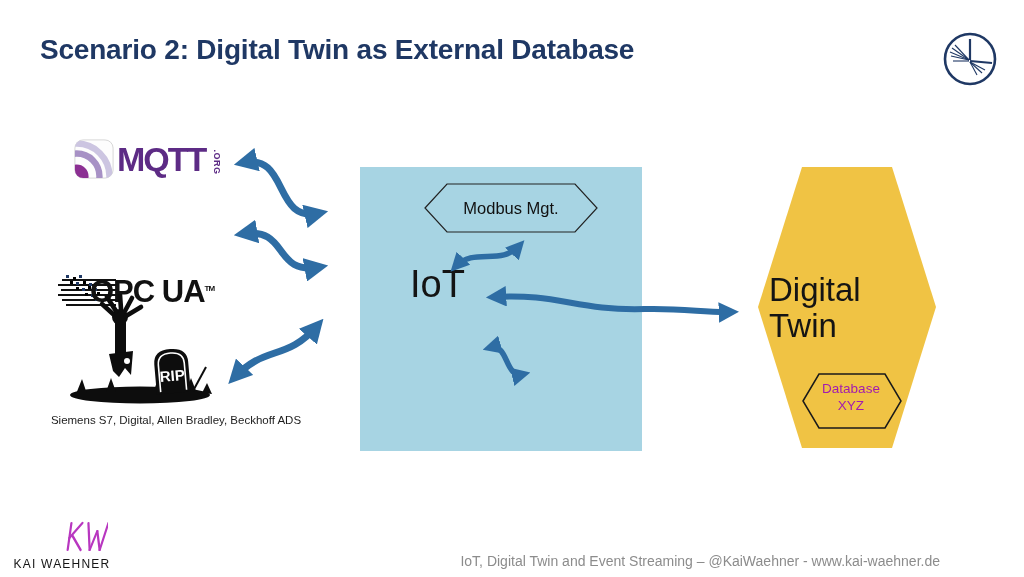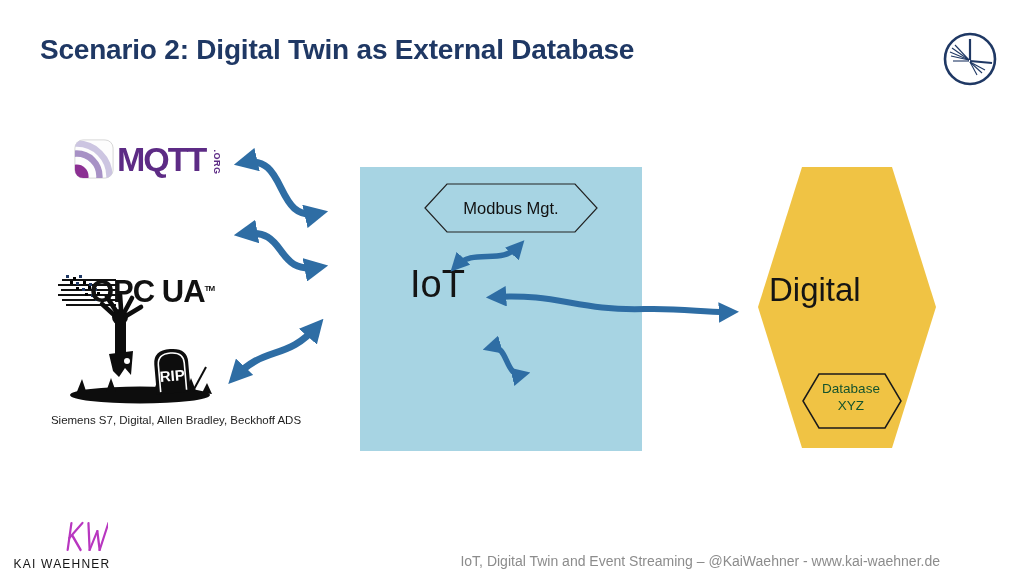--- a/index.html
+++ b/index.html
@@ -61,21 +61,21 @@
   .dt-hex{position:absolute;left:758px;top:167px;}
   .dt-hex polygon{fill:var(--hex-yellow,#f0c344);}
   .dt-title{
     position:absolute;left:769px;top:272px;width:156px;
     font-size:33px;line-height:36px;color:#141414;
   }
   .db-hex{position:absolute;left:802px;top:373px;}
   .db-hex polygon{fill:none;stroke:#1a1a1a;stroke-width:1.5;}
   .db-label{
     position:absolute;left:796px;top:380px;width:110px;text-align:center;
-    font-size:13.5px;line-height:17px;color:#14532d;
+    font-size:13.5px;line-height:17px;color:#a21caf;
   }
   
   .arrows{position:absolute;left:0;top:0;pointer-events:none;}
   .arrow{stroke:var(--arrow-blue,#2e6da4);fill:none;}
   .arrowhead{fill:var(--arrow-blue,#2e6da4);}
   .aw-thick{stroke-width:7px;}
   .aw-mid{stroke-width:5.5px;}
   .aw-long{stroke-width:6px;}
   
   .kw-logo{position:absolute;left:60px;top:519px;}
@@ -201,20 +201,21 @@
   <div class="platform-title">
     <div>IoT</div>
   </div>
 
 
   <svg class="dt-hex" width="178" height="281" viewBox="0 0 178 281">
     <polygon points="0,140 44,0 134,0 178,140 134,281 44,281"></polygon>
   </svg>
   <div class="dt-title">
     <div>Digital</div>
+    <div>Twin</div>
   </div>
   <svg class="db-hex" width="100" height="56" viewBox="0 0 100 56">
     <polygon points="1,28 17,1 83,1 99,28 83,55 17,55"></polygon>
   </svg>
   <div class="db-label">
     <div>Database</div>
     <div>XYZ</div>
   </div>
 
   <svg class="arrows" width="1024" height="577" viewBox="0 0 1024 577">

